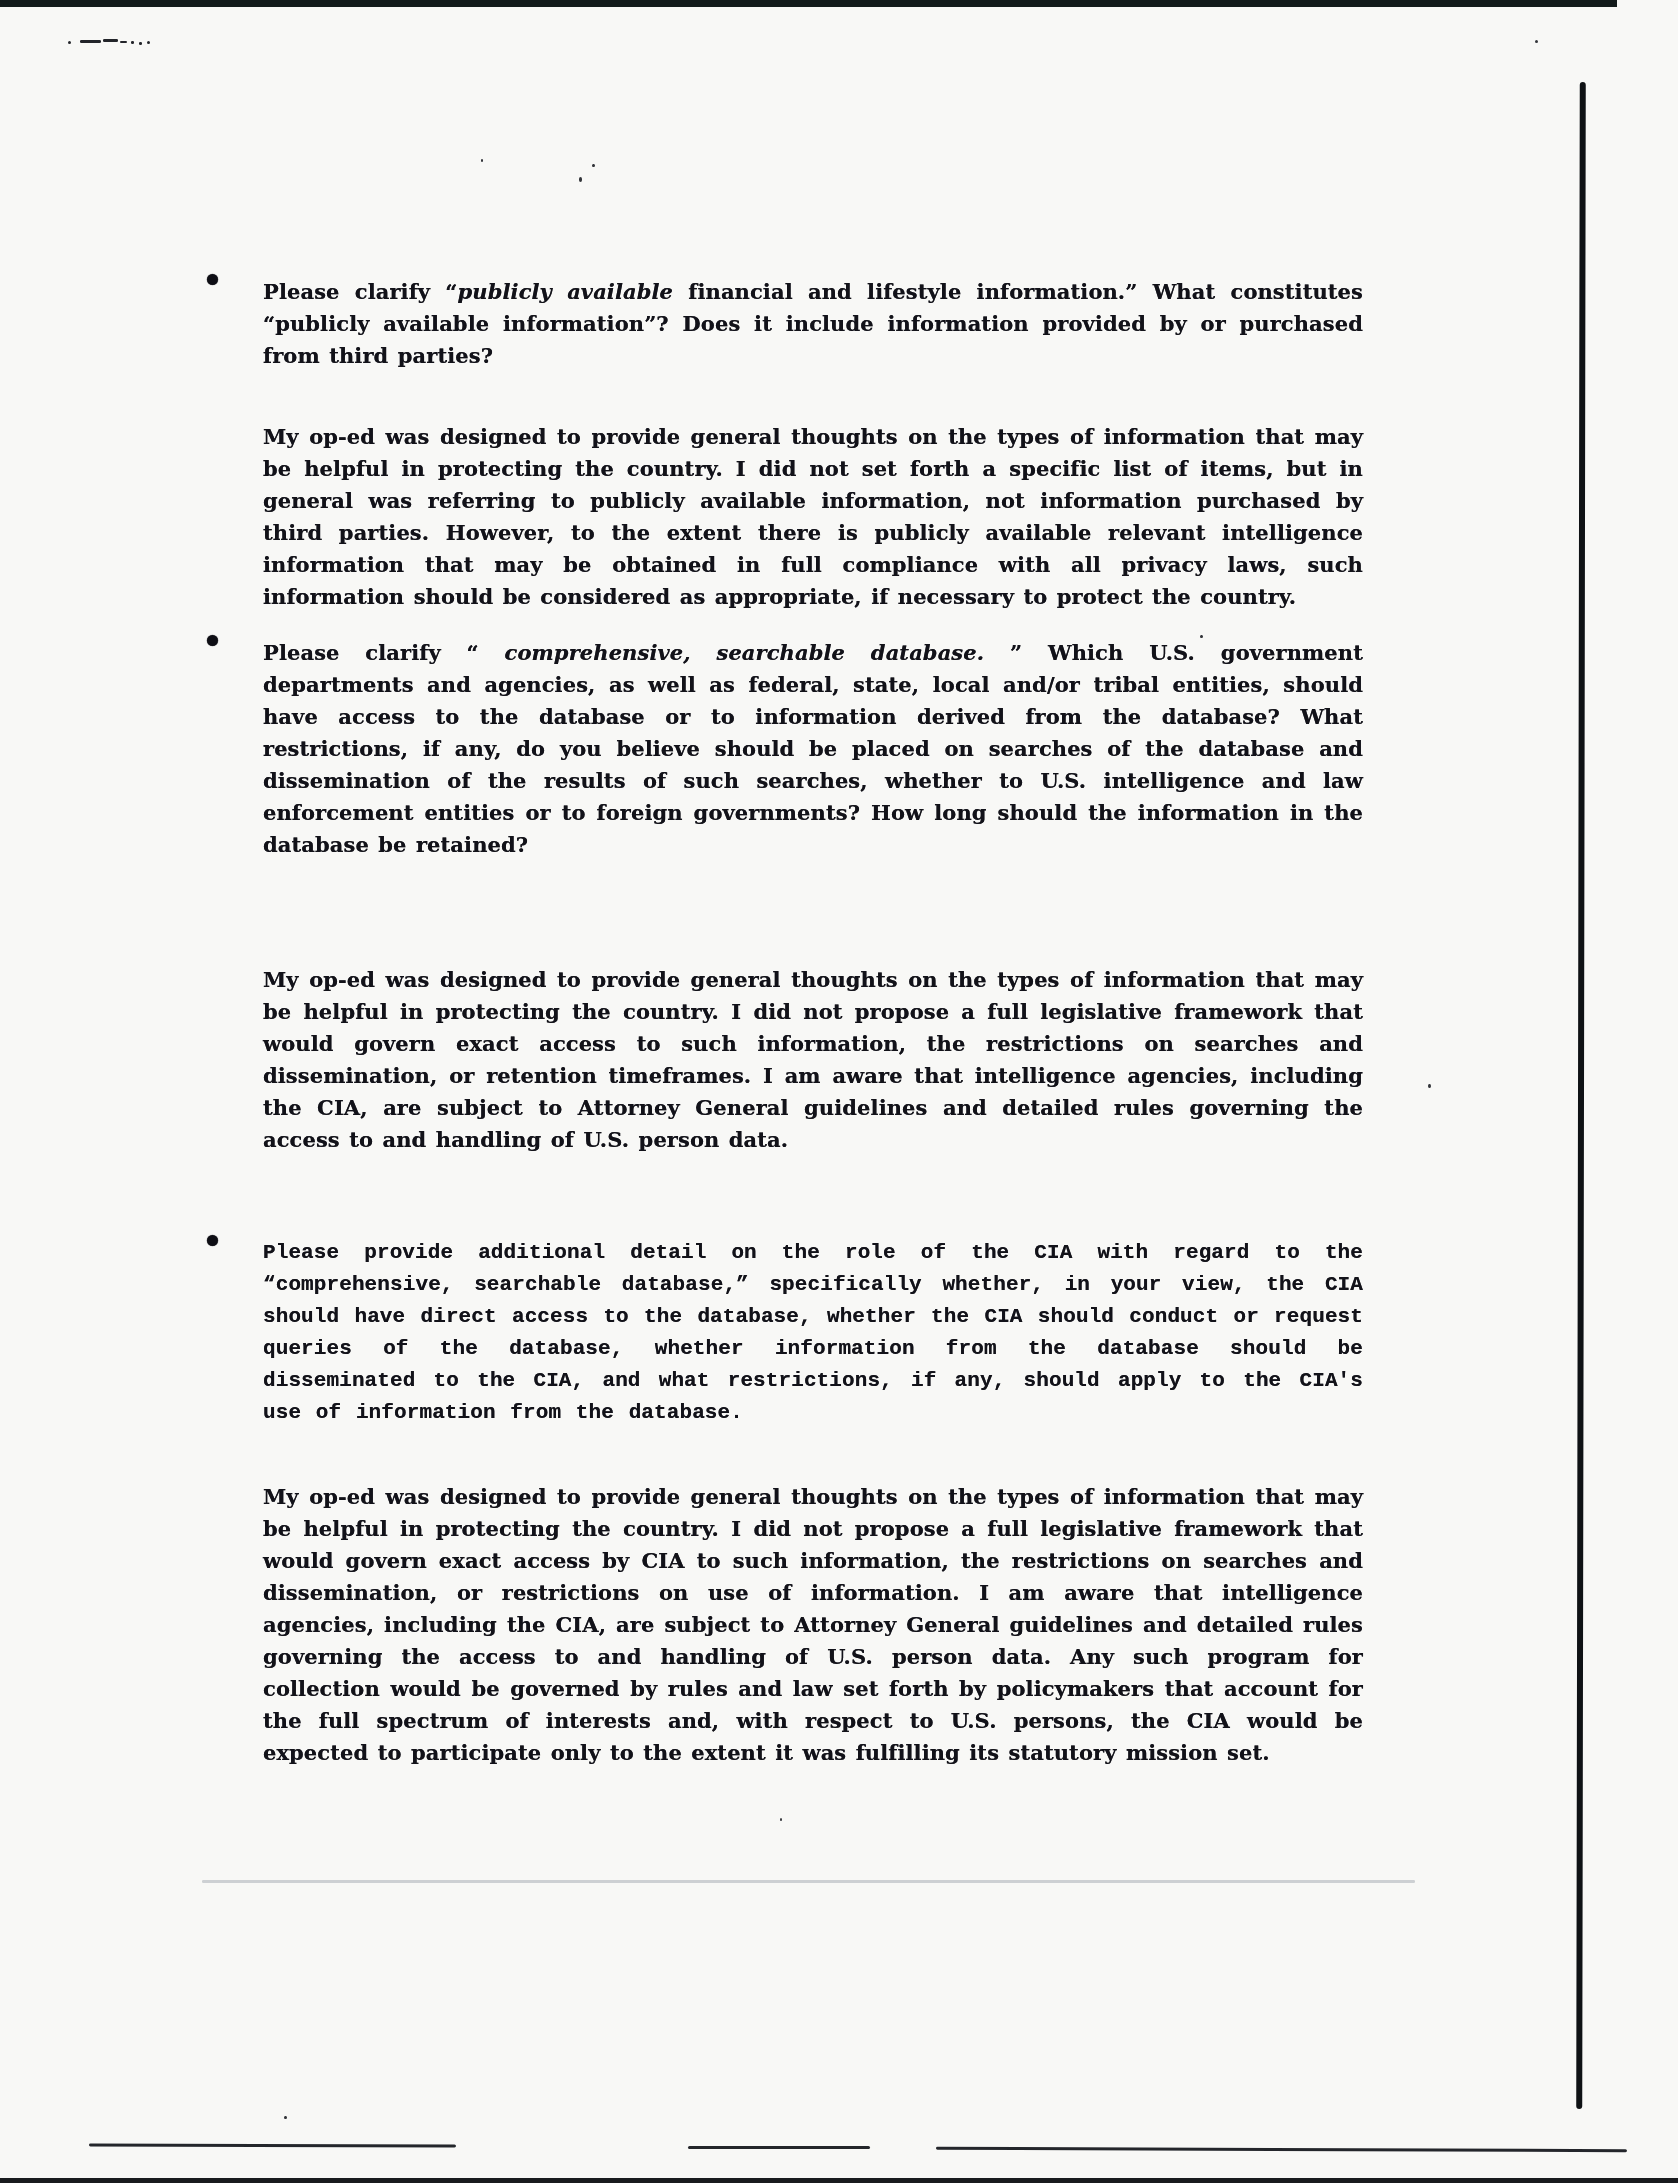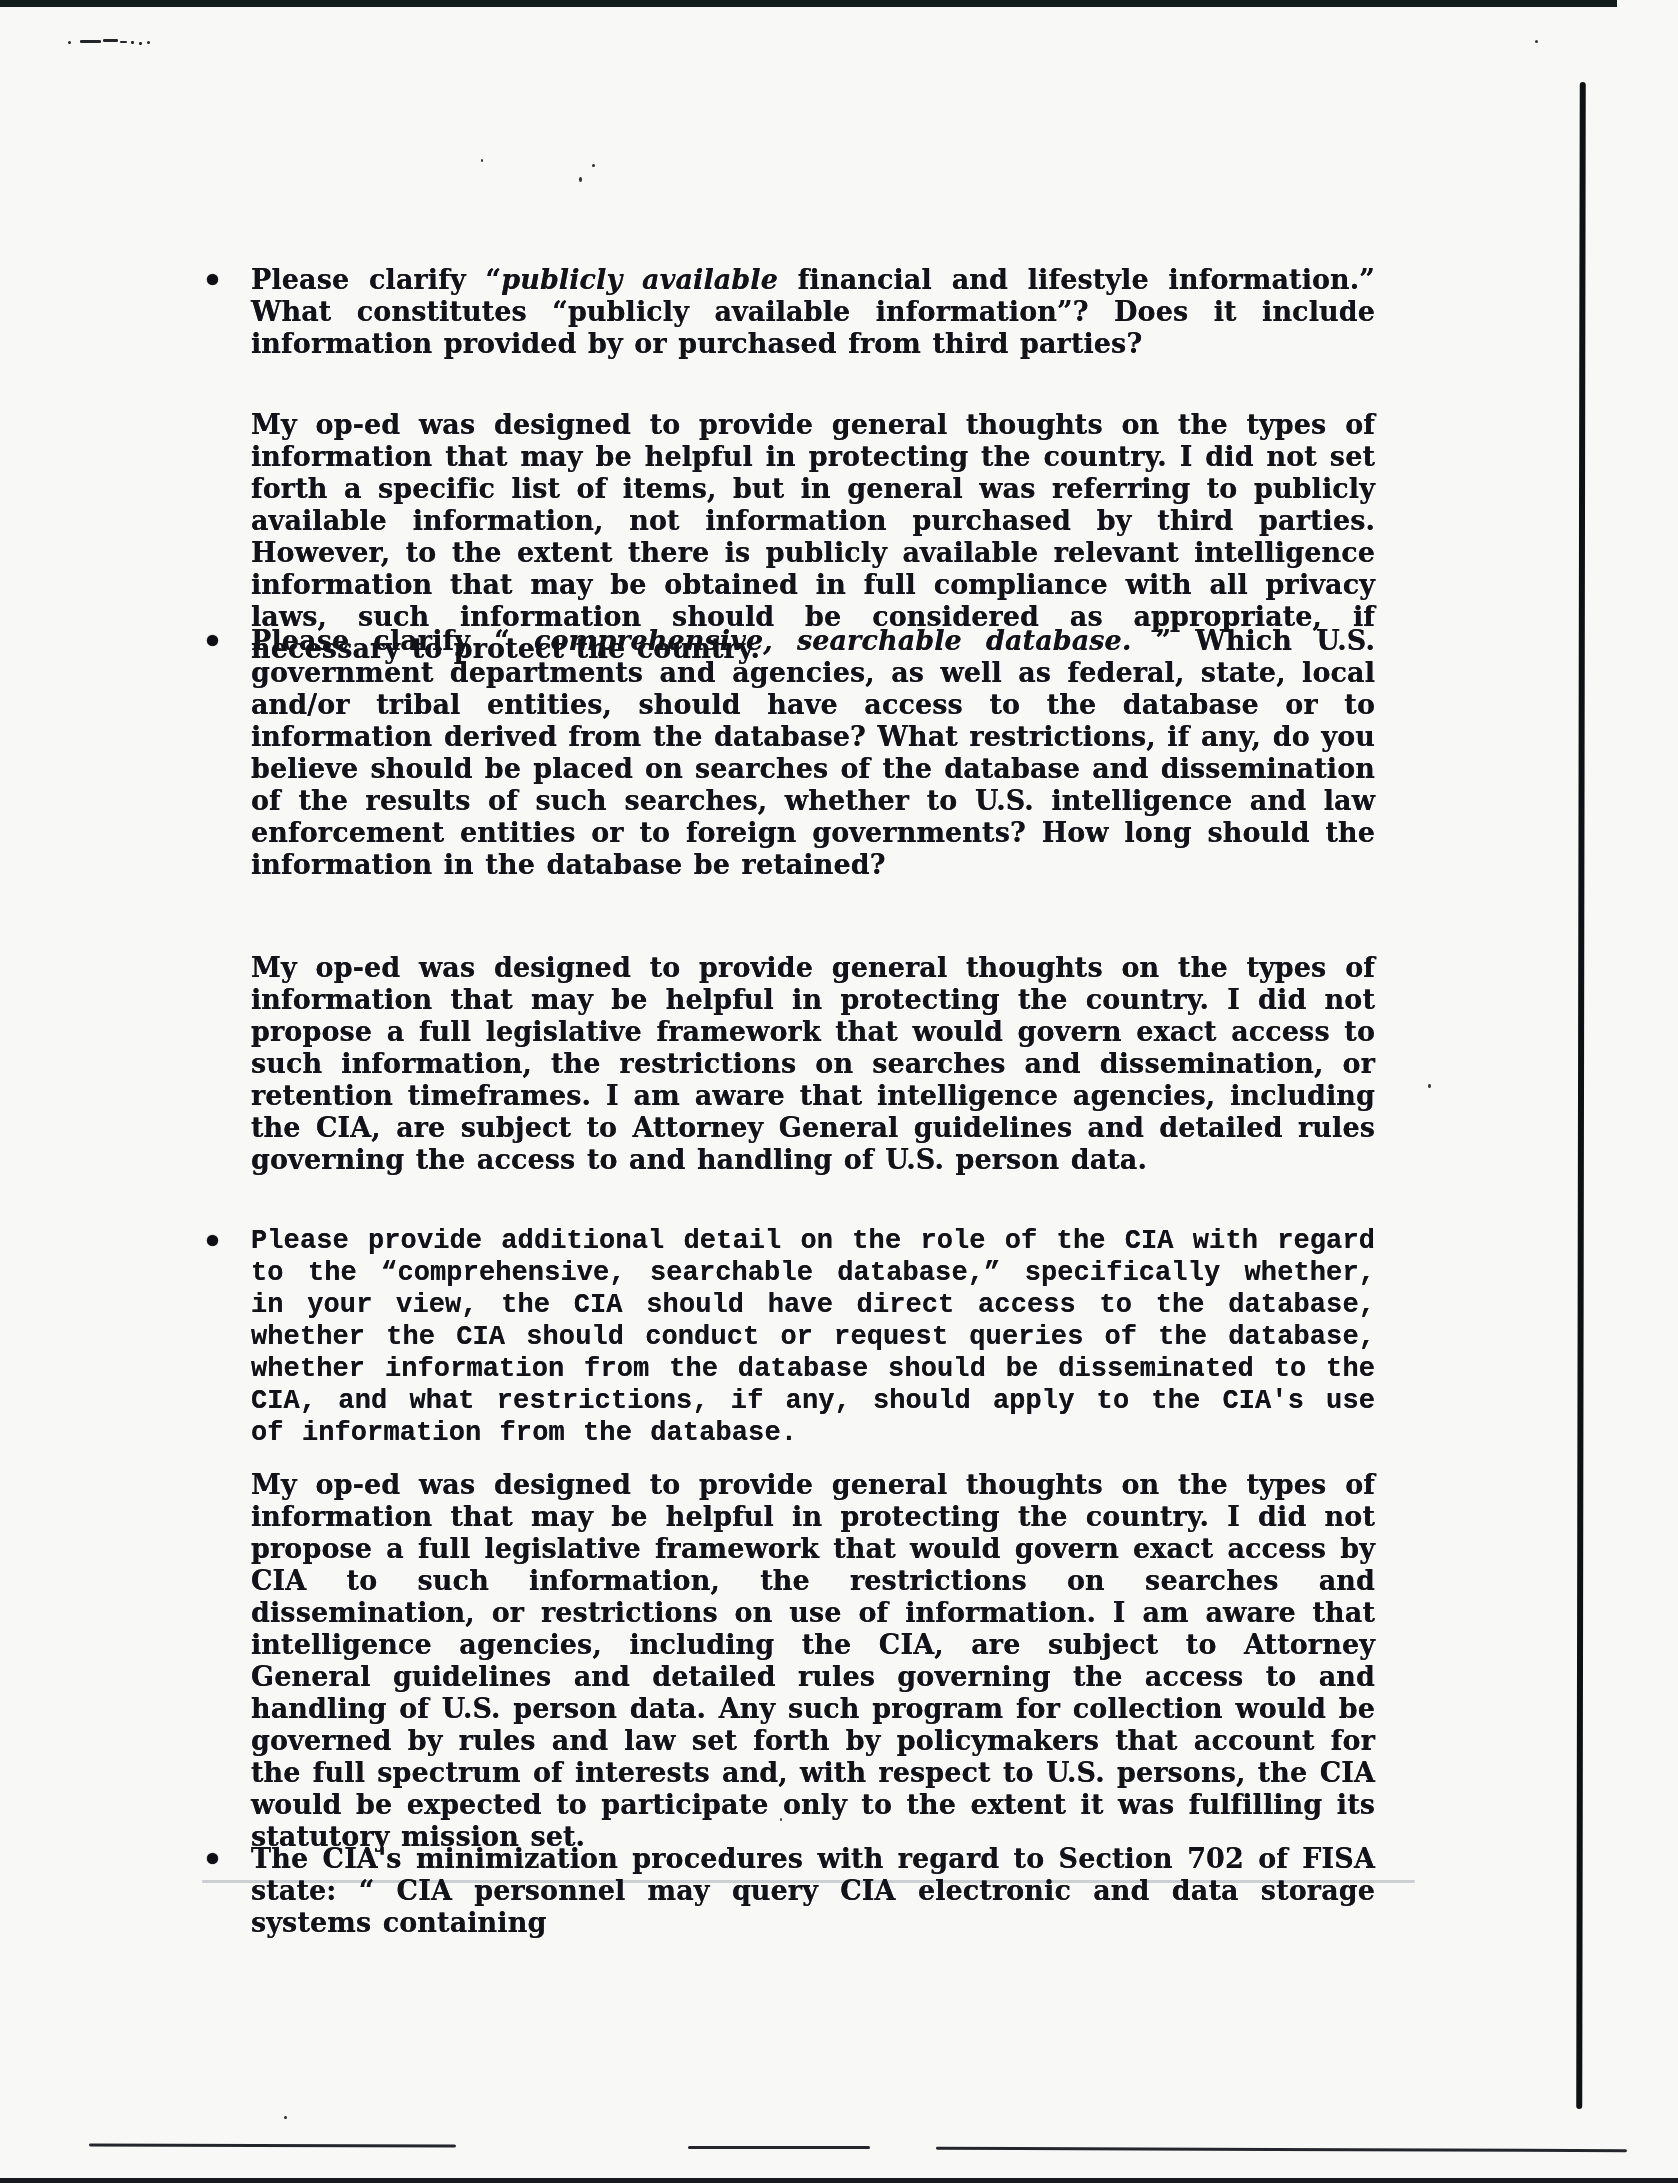--- a/index.html
+++ b/index.html
@@ -15,22 +15,22 @@
     color:#121219;
   }
 
   
   .qa-block, .ans-block {
     position:absolute;
     left:251px;
     width:1124px;
   }
   .qa-block p, .ans-block p {
-    margin:0;
-    font-size:27px;
+    margin:12px;
+    font-size:21px;
     line-height:32px;
     font-weight:700;
     text-align:justify;
     letter-spacing:0.1px;
     word-spacing:2px;
     text-shadow:0 0 0.5px rgba(12,12,20,0.75);
   }
   .qa-block em { font-style:italic; }
   .bullet {
     position:absolute;
@@ -134,19 +134,15 @@
 
   <section class="qa-block" style="top:1225px;font-family:Liberation Mono, monospace;">
     <span class="bullet"></span>
     <p><span>Please provide additional detail on the role of the CIA with regard to the “comprehensive, searchable database,” specifically whether, in your view, the CIA should have direct access to the database, whether the CIA should conduct or request queries of the database, whether information from the database should be disseminated to the CIA, and what restrictions, if any, should apply to the CIA's use of information from the database.</span></p>
   </section>
 
   <section class="ans-block" style="top:1469px;">
     <p>My op-ed was designed to provide general thoughts on the types of information that may be helpful in protecting the country.  I did not propose a full legislative framework that would govern exact access by CIA to such information, the restrictions on searches and dissemination, or restrictions on use of information.  I am aware that intelligence agencies, including the CIA, are subject to Attorney General guidelines and detailed rules governing the access to and handling of U.S. person data.  Any such program for collection would be governed by rules and law set forth by policymakers that account for the full spectrum of interests and, with respect to U.S. persons, the CIA would be expected to participate only to the extent it was fulfilling its statutory mission set.</p>
   </section>
 
-  <section class="qa-block" style="top:1843px;">
-    <span class="bullet"></span>
-    <p><span>The CIA's minimization procedures with regard to Section 702 of FISA state: “ CIA personnel may query CIA electronic and data storage systems containing</span></p>
-  </section>
 
 </div>
 
 
 </body></html>

